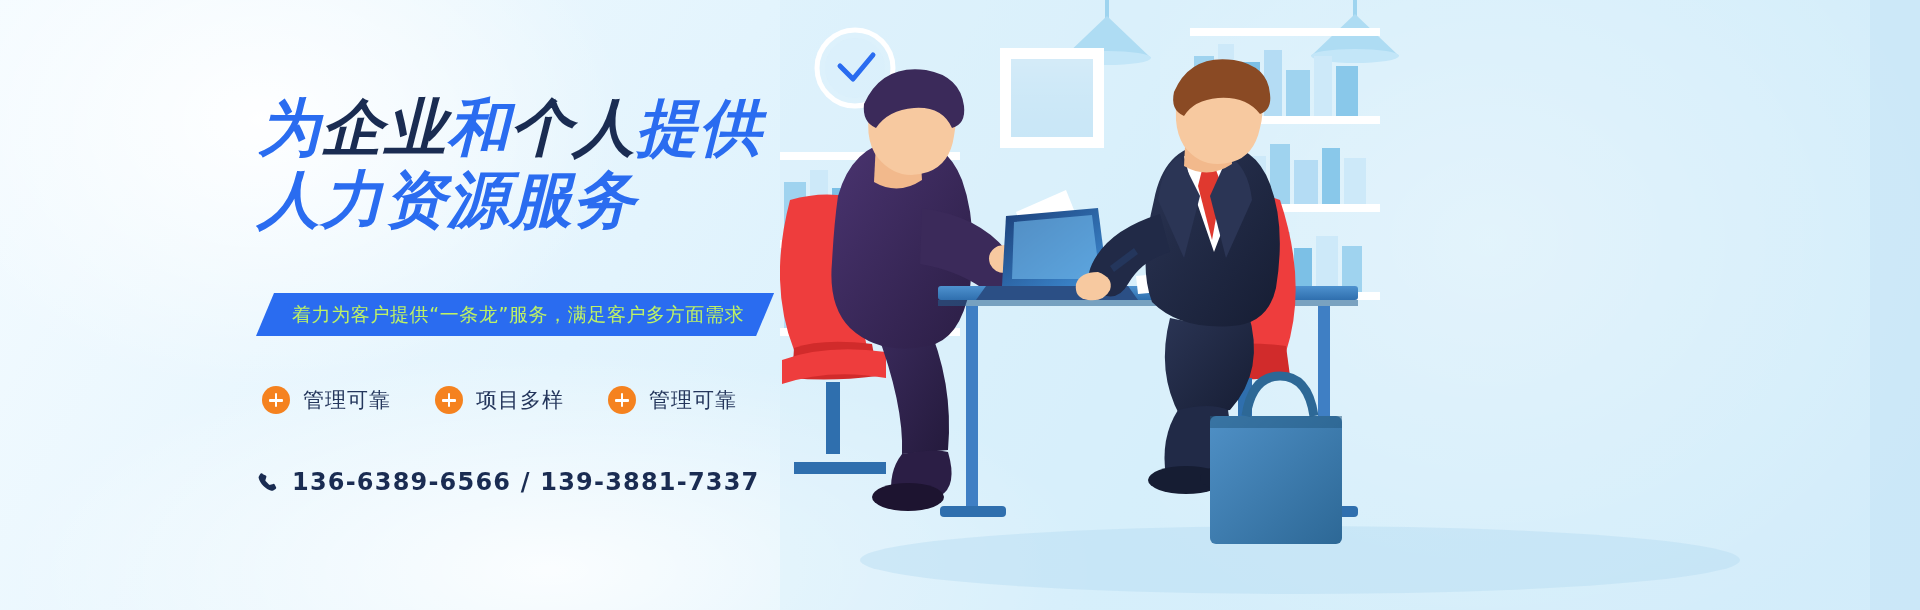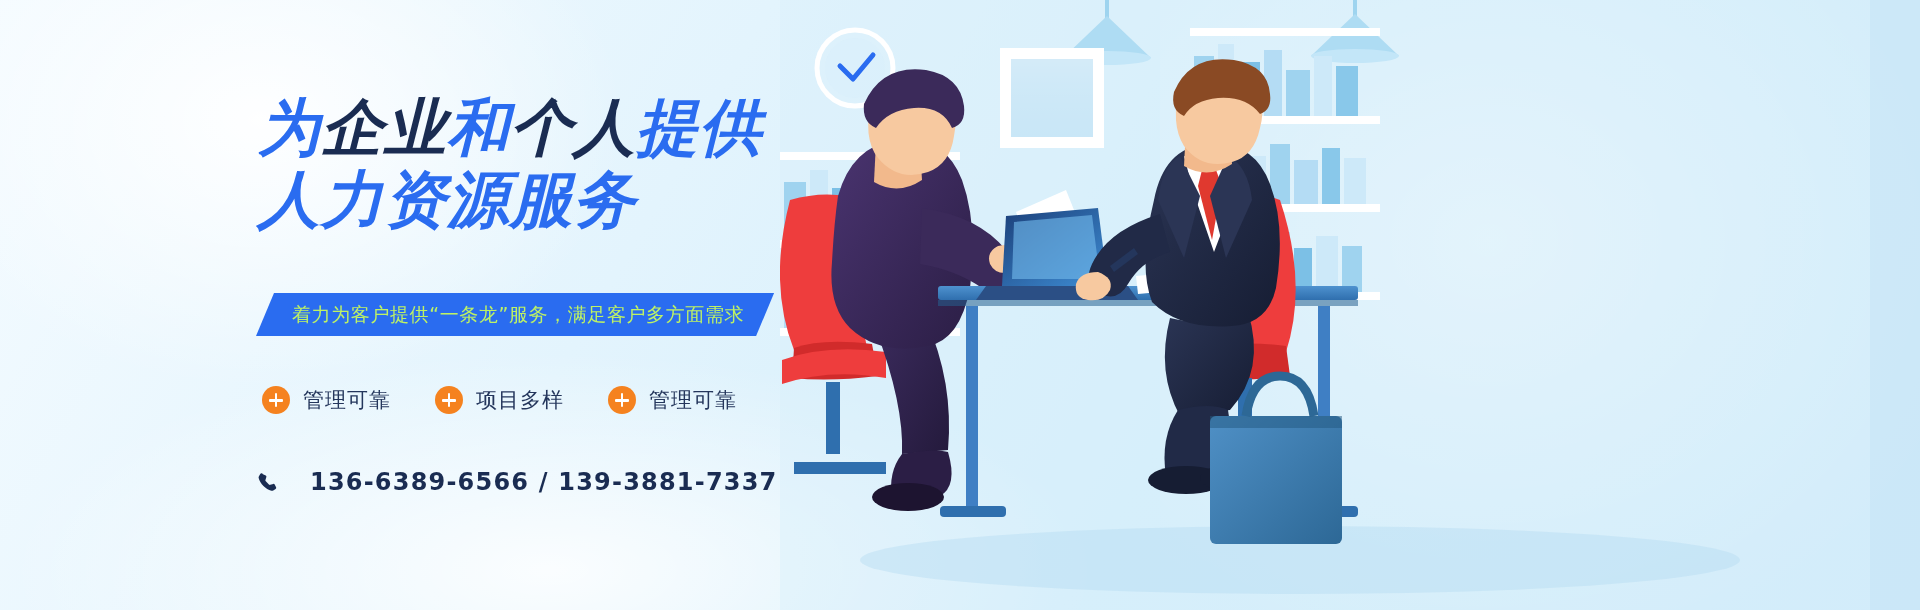--- a/index.html
+++ b/index.html
@@ -67,21 +67,21 @@
     content:""; position:absolute; background:#fff; border-radius:1px;
   }
   .plus-badge:before { left:7px; top:13px; width:14px; height:2.5px; }
   .plus-badge:after  { top:7px; left:12.8px; width:2.5px; height:14px; }
   .feature-label {
     font-size:21px; color:#24365c; letter-spacing:1px; white-space:nowrap;
     font-family:"DejaVu Sans","Liberation Sans",sans-serif;
   }
 
   
-  .phone-row { position:absolute; left:256px; top:468px; display:flex; align-items:center; gap:32px; }
+  .phone-row { position:absolute; left:256px; top:468px; display:flex; align-items:center; gap:14px; }
   .phone-icon { width:22px; height:22px; color:#1a2c52; }
   .phone-number {
     font-family:"DejaVu Sans","Liberation Sans",sans-serif;
     font-weight:bold; font-size:24px; color:#1a2c52; letter-spacing:1.2px;
     white-space:nowrap;
   }
 
   
   .illustration { position:absolute; right:0; top:0; width:1140px; height:610px; }
   .illustration svg { display:block; width:1140px; height:610px; }

